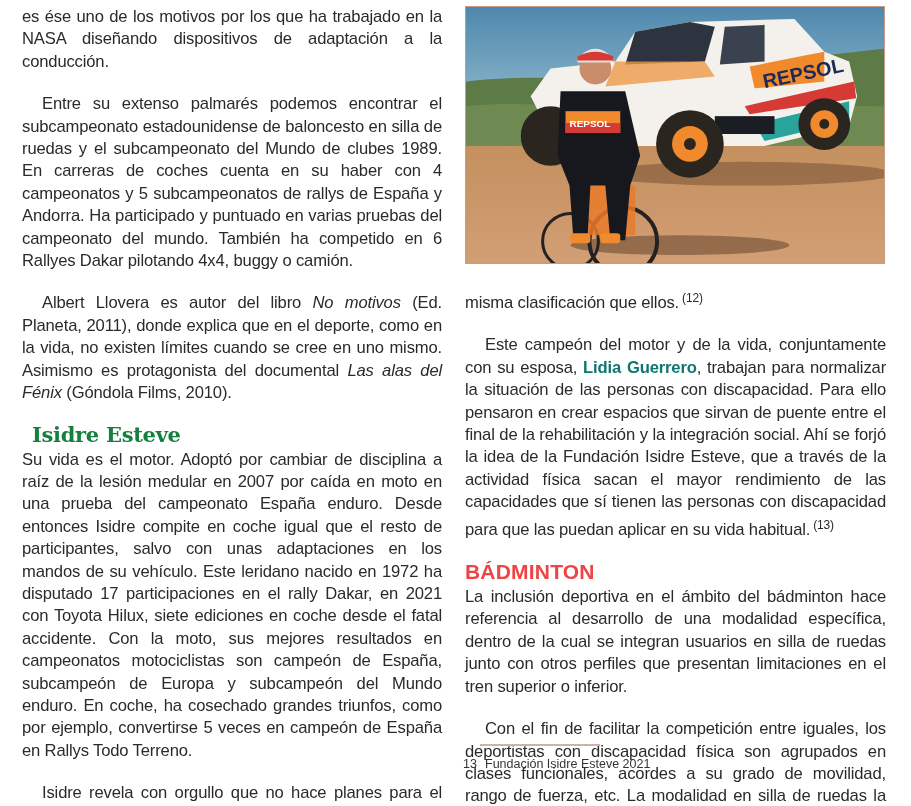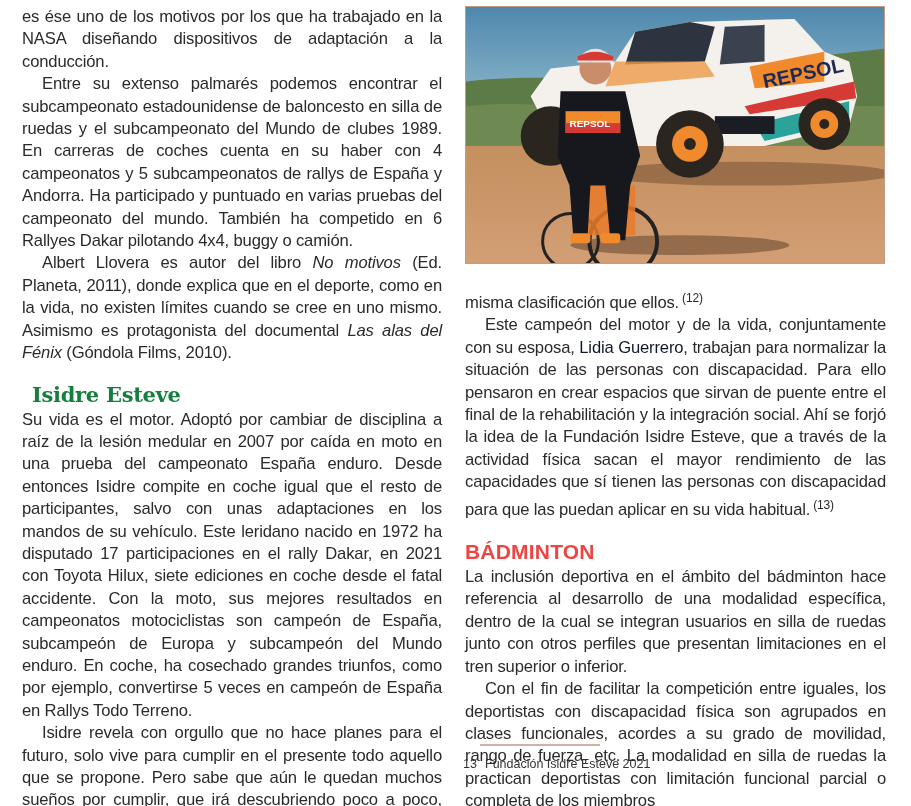--- a/index.html
+++ b/index.html
@@ -3,28 +3,28 @@
 <meta charset="utf-8">
 <style>
   html, body { margin: 0; padding: 0; background: #ffffff; }
   body { width: 911px; height: 806px; position: relative; overflow: hidden;
          font-family: "Liberation Sans", sans-serif; color: #2a2a2a; }
   .col { position: absolute; }
   #col-left { left: 22px; top: 6px; width: 420px; }
   #col-right { left: 465px; top: 287px; width: 421px; }
   p.body { margin: 0; font-size: 16.6px; line-height: 22.4px; text-align: justify;
            hyphens: manual; letter-spacing: -0.15px; }
-  p.indent { text-indent: 20px; }
+  p.indent { text-indent: 20px; margin-top: 20px; }
   p.first { text-indent: 0; }
   h2.h-serif { margin: 17px 0 1px 10px; font-family: "DejaVu Serif", serif; font-weight: bold;
                font-size: 21px; line-height: 26px; color: #15803d; letter-spacing: -0.3px; }
   h2.h-sans { margin: 18px 0 1px 0; font-family: "Liberation Sans", sans-serif; font-weight: bold;
               font-size: 21px; line-height: 26px; color: #ef4444; letter-spacing: 0.2px; }
   i { font-style: italic; }
-  b { font-weight: normal; color: #0f172a; }
+  b { font-weight: bold; color: #0f766e; }
   sup.fn { font-size: 12px; vertical-align: 6px; margin-left: 3px; }
   
   #photo { position: absolute; left: 465px; top: 6px; width: 420px; height: 258px;
            border: 1px solid #c79a84; box-sizing: border-box; overflow: hidden; }
   #photo svg { display: block; width: 100%; height: 100%; }
   
   #fn-rule { position: absolute; left: 480px; top: 744px; width: 120px; height: 2px; background: #cfb2a3; }
   #footnotes { position: absolute; left: 463px; top: 754px; }
   .fn-item { font-size: 12.5px; line-height: 20px; color: #333; white-space: nowrap; }
   .fn-num { display: inline-block; width: 22px; }

